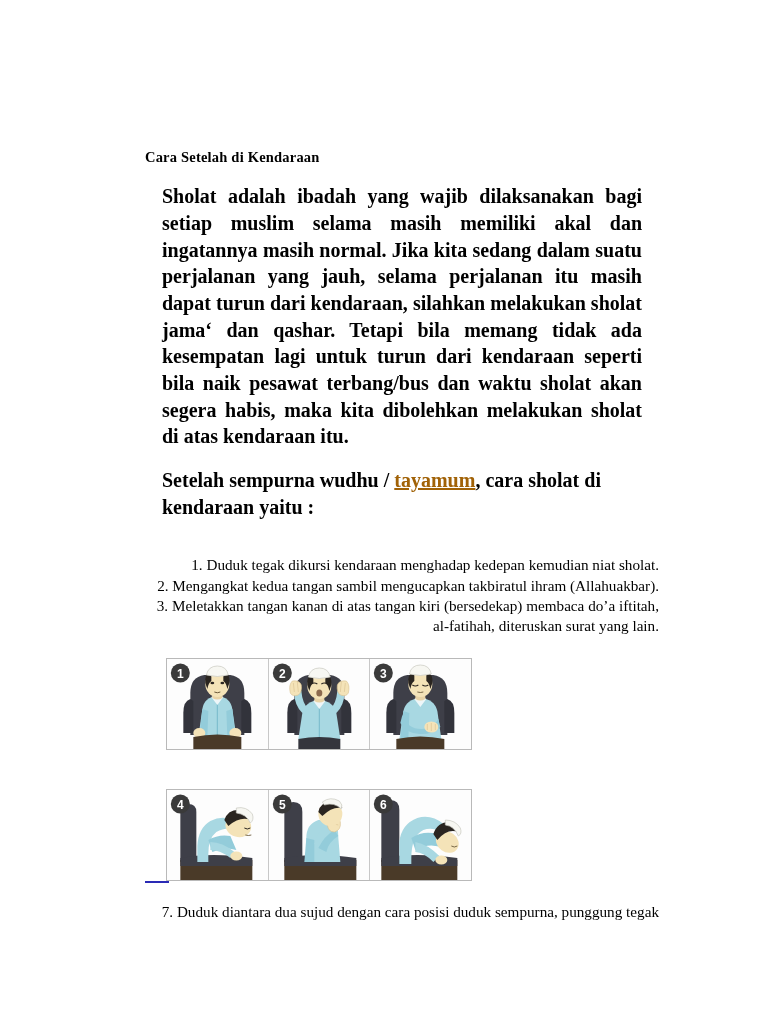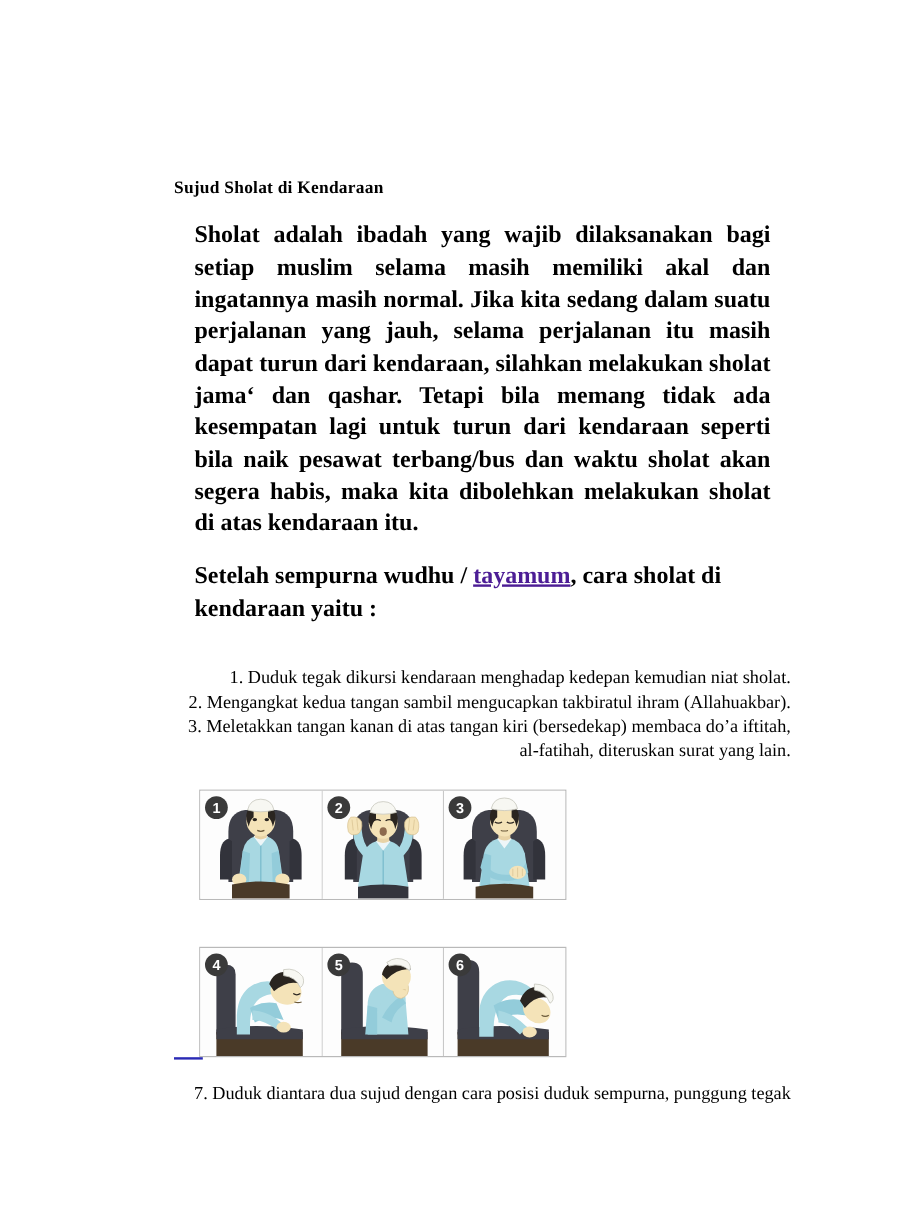--- a/index.html
+++ b/index.html
@@ -40,21 +40,21 @@
     line-height: 1.335;
     margin: 17px;
     text-align: justify;
     text-justify: inter-word;
     font-weight: bold;
   }
   .para.nojustify {
     text-align: left;
   }
   .link {
-    color: #4c1d95;
+    color: #a16207;
     text-decoration: underline;
   }
   .steps {
     font-size: 15.2px;
     line-height: 1.335;
     margin: 0;
     text-align: right;
   }
   .gap-md { height: 18px; }
   .gap-lg { height: 21px; }
@@ -89,21 +89,21 @@
     height: 0;
     border-bottom: 2px solid #2a2ab5;
   }
 </style>
 </head>
 <body>
 
 <div id="page">
   <div id="content">
 
-    <div class="doc-title">Sujud Sholat di Kendaraan</div>
+    <div class="doc-title">Cara Setelah di Kendaraan</div>
 
     <div class="para">Sholat adalah ibadah yang wajib dilaksanakan bagi setiap muslim selama masih memiliki akal dan ingatannya masih normal. Jika kita sedang dalam suatu perjalanan yang jauh, selama perjalanan itu masih dapat turun dari kendaraan, silahkan melakukan sholat jama‘ dan qashar. Tetapi bila memang tidak ada kesempatan lagi untuk turun dari kendaraan seperti bila naik pesawat terbang/bus dan waktu sholat akan segera habis, maka kita dibolehkan melakukan sholat di atas kendaraan itu.</div>
 
     <div class="para nojustify"><span>Setelah sempurna wudhu / </span><a class="link" href="#">tayamum</a><span>, cara sholat di kendaraan yaitu :</span></div>
 
     <div class="gap-md"></div>
 
     <div class="steps" style="white-space: pre-line;">1. Duduk tegak dikursi kendaraan menghadap kedepan kemudian niat sholat.
 2. Mengangkat kedua tangan sambil mengucapkan takbiratul ihram (Allahuakbar).
 3. Meletakkan tangan kanan di atas tangan kiri (bersedekap) membaca do’a iftitah, al-fatihah, diteruskan surat yang lain.</div>

